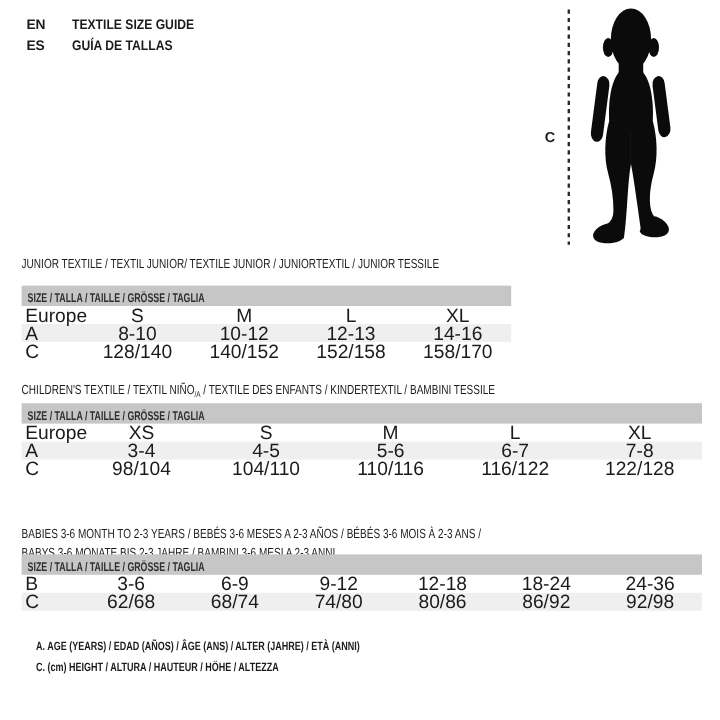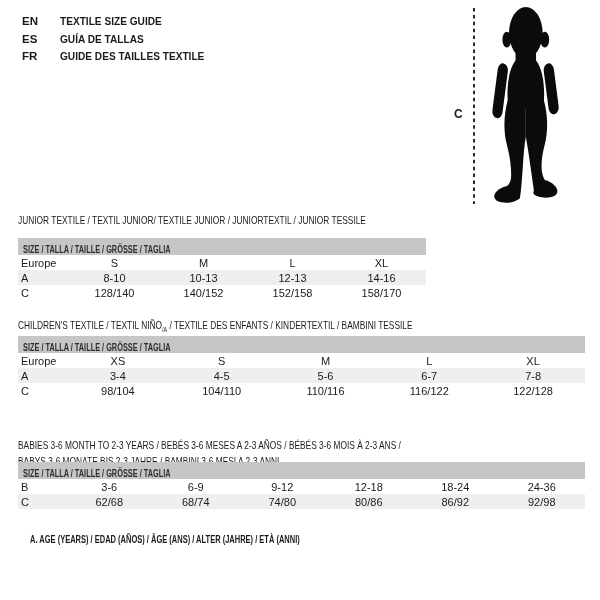--- a/index.html
+++ b/index.html
@@ -23,21 +23,21 @@
   .measure-label { position:absolute; left:454px; top:107px; font-size:12px; font-weight:bold; }
 
   
   .sec-title { position:absolute; left:18px; font-size:11px; font-weight:normal; line-height:16px; }
   .sub { font-size:7px; vertical-align:sub; }
 
   
   .size-table { position:absolute; left:18px; }
   .hdr-bar { height:17px; background:var(--bar,#c6c6c6); display:flex; align-items:flex-end;
              padding-left:5px; font-size:10.5px; font-weight:bold; color:#2e2e2e; }
-  .trow { display:grid; height:15px; align-items:center; font-size:11px; }
+  .trow { display:grid; height:15px; align-items:center; font-size:16px; }
   .trow.alt { background:var(--alt,#efefef); }
   .cols-j { grid-template-columns:52px repeat(4,1fr); }
   .cols-c { grid-template-columns:48px repeat(5,1fr); }
   .cols-b { grid-template-columns:48px repeat(6,1fr); }
   .lblcell { text-align:left; padding-left:3px; }
   .valcell { text-align:center; }
 
   
   .footnotes { position:absolute; left:18px; top:532px; font-size:10px; font-weight:bold;margin-left:12px; }
   .fline { line-height:16.5px; }
@@ -48,24 +48,20 @@
 <div class="canvas">
 
   <div class="lang-block">
     <div class="lang-row">
       <span class="lang-code">EN</span>
       <span class="cond88">TEXTILE SIZE GUIDE</span>
     </div>
     <div class="lang-row">
       <span class="lang-code">ES</span>
       <span class="cond88">GUÍA DE TALLAS</span>
-    </div>
-    <div class="lang-row">
-      <span class="lang-code">FR</span>
-      <span class="cond88">GUIDE DES TAILLES TEXTILE</span>
     </div>
   </div>
 
   <svg class="figure-svg" width="130" height="206" viewBox="0 0 130 206">
     <line x1="8" y1="4" x2="8" y2="200" stroke="#2a2a2a" stroke-width="2" stroke-dasharray="3.5 3.4"></line>
     <g fill="#0b0b0b" transform="translate(16,2) scale(0.73,0.99)">
       <ellipse cx="60" cy="27" rx="23" ry="26"></ellipse>
       <ellipse cx="34" cy="34" rx="6" ry="8"></ellipse>
       <ellipse cx="86" cy="34" rx="6" ry="8"></ellipse>
       <rect x="46" y="40" width="28" height="20"></rect>
@@ -90,21 +86,21 @@
     <div class="trow cols-j">
       <span class="lblcell">Europe</span>
       <span class="valcell">S</span>
       <span class="valcell">M</span>
       <span class="valcell">L</span>
       <span class="valcell">XL</span>
     </div>
     <div class="trow cols-j alt">
       <span class="lblcell">A</span>
       <span class="valcell">8-10</span>
-      <span class="valcell">10-13</span>
+      <span class="valcell">10-12</span>
       <span class="valcell">12-13</span>
       <span class="valcell">14-16</span>
     </div>
     <div class="trow cols-j">
       <span class="lblcell">C</span>
       <span class="valcell">128/140</span>
       <span class="valcell">140/152</span>
       <span class="valcell">152/158</span>
       <span class="valcell">158/170</span>
     </div>
@@ -166,15 +162,16 @@
       <span class="valcell">68/74</span>
       <span class="valcell">74/80</span>
       <span class="valcell">80/86</span>
       <span class="valcell">86/92</span>
       <span class="valcell">92/98</span>
     </div>
   </div>
 
   <div class="footnotes">
     <div class="fline"><span class="cond75">A. AGE (YEARS) / EDAD (AÑOS) / ÂGE (ANS) / ALTER (JAHRE) / ETÀ (ANNI)</span></div>
+    <div class="fline"><span class="cond75">C. (cm) HEIGHT / ALTURA / HAUTEUR / HÖHE / ALTEZZA</span></div>
   </div>
 
 </div>
 
 </body></html>

